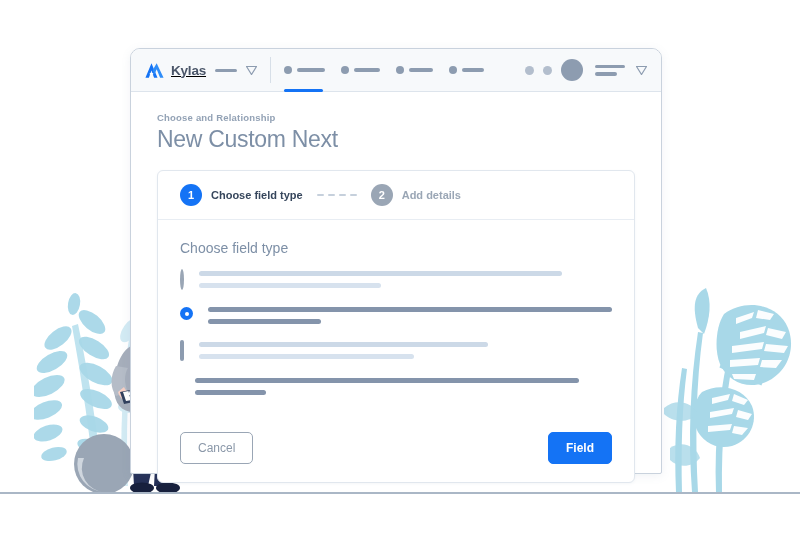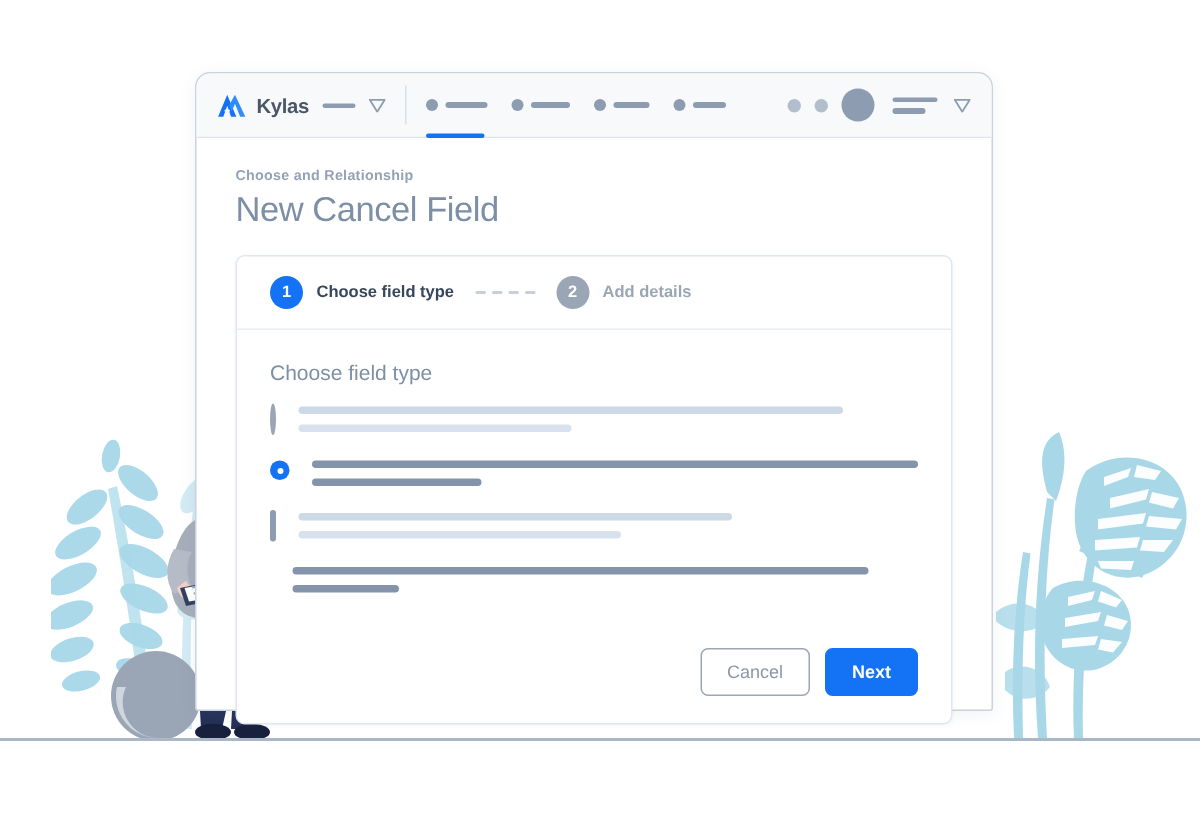--- a/index.html
+++ b/index.html
@@ -24,21 +24,21 @@
   
   .window{
     position:absolute;left:130px;top:48px;width:530px;height:424px;
     background:#ffffff;border-radius:10px 10px 2px 2px;
     border:1px solid #c9d2dd;
     box-shadow:0 2px 10px rgba(110,130,160,.10);
   }
   .titlebar{
     position:relative;height:42px;background:#f7f9fb;
     border-radius:9px 9px 0 0;border-bottom:1px solid #dde4ec;
-    display:flex;align-items:center;
+    display:flex;align-items:center;text-decoration:underline;
   }
   .brand{display:flex;align-items:center;gap:7px;padding-left:14px;}
   .brand-mark{width:19px;height:17px;display:block;}
   .brand-name{
     font-size:13.5px;font-weight:bold;color:#4a5568;letter-spacing:-.2px;
   }
   .dash{height:3px;border-radius:2px;background:#8d9cb0;display:inline-block;}
   .divider-v{
     width:1px;height:26px;background:#d7dfe8;margin:0 13px 0 13px;
   }
@@ -107,21 +107,21 @@
     border:none;background:#1473f5;position:relative;
   }
   .check.sel svg{position:absolute;left:2px;top:3px;}
   .lines{flex:1;display:flex;flex-direction:column;gap:7px;padding-top:1px;}
   .bar{height:5px;border-radius:3px;}
   .bar.dim{background:#ccd9e7;}
   .bar.dim2{background:#d7e2ee;}
   .bar.strong{background:#8494ab;}
 
   .actions{
-    display:flex;justify-content:flex-end;gap:10px;
+    display:flex;justify-content:space-between;gap:10px;
     padding:6px 22px 18px 22px;
   }
   .btn{
     font-size:12px;border-radius:5px;padding:8px 17px;cursor:pointer;
     font-family:"Liberation Sans", sans-serif;
   }
   .btn-cancel{background:#fff;border:1px solid #9aa6b5;color:#8b98a9;}
   .btn-next{background:#1473f5;border:1px solid #1473f5;color:#fff;font-weight:bold;}
 </style>
 </head>
@@ -286,21 +286,21 @@
           <svg width="11" height="9" viewBox="0 0 11 9">
               <path d="M0.5 0.5 L10.5 0.5 L5.5 8.5 Z" fill="none" stroke="#8d9cb0" stroke-width="1.2"></path>
             </svg>
         </span>
       </div>
     </div>
 
     <div class="page">
 
       <div class="breadcrumb">Choose and Relationship</div>
-      <div class="page-title">New Cancel Field</div>
+      <div class="page-title">New Custom Next</div>
 
       <div class="card">
 
         <div class="stepper">
           <div class="step">
             <span class="step-num on">1</span>
             <span class="step-label on">Choose field type</span>
           </div>
           <span class="stepline">
             <i></i>
@@ -353,18 +353,18 @@
             </span>
             <span class="lines">
               <i class="bar strong" style="width:92%;"></i>
               <i class="bar strong" style="width:17%;"></i>
             </span>
           </div>
         </div>
 
         <div class="actions">
           <button class="btn btn-cancel">Cancel</button>
-          <button class="btn btn-next">Next</button>
+          <button class="btn btn-next">Field</button>
         </div>
       </div>
     </div>
   </div>
 </div>
 
 </body></html>

